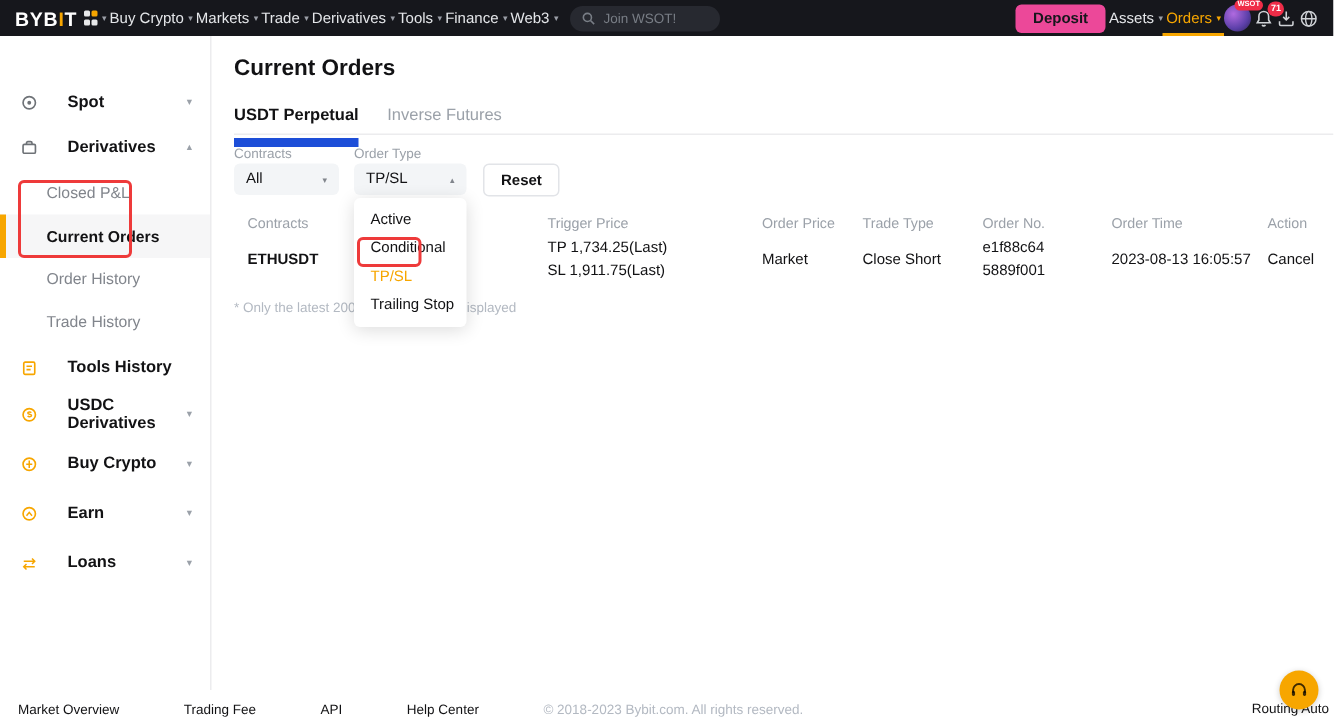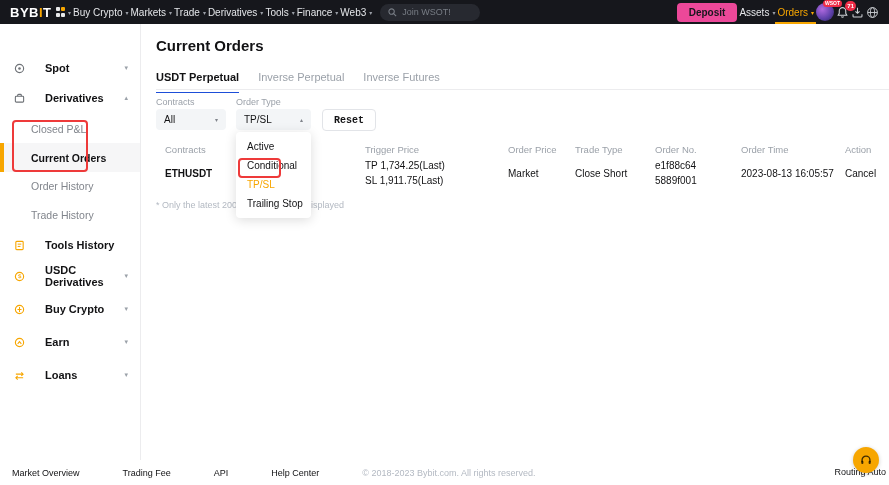--- a/index.html
+++ b/index.html
@@ -46,30 +46,30 @@
   .side-sub .lbl { font-size:10.5px; color:#81858c; }
   .side-sub.active { background:#f6f6f7; }
   .side-sub.active .lbl { color:#121214; font-weight:bold; }
   .active-bar { position:absolute; left:0; top:0; width:4px; height:29px; background:#f7a600; }
   .sicon { width:11px; height:11px; flex:0 0 11px; }
 
   
   .page-title { position:absolute; left:156px; top:37px; font-size:15px; font-weight:bold; color:#121214; }
   .tabs { position:absolute; left:156px; top:71px; display:flex; gap:19px; }
   .tab { font-size:11px; color:#9ba1a9; padding-bottom:9px; cursor:pointer; white-space:nowrap; }
-  .tab.active { color:#121214; font-weight:bold; border-bottom:1px solid #1d4ed8; }
+  .tab.active { color:#121214; font-weight:bold; border-bottom:6px solid #1d4ed8; }
   .tabs-divider { position:absolute; left:156px; right:0; top:89px; height:1px; background:#ececee; }
 
   .filter-label { position:absolute; font-size:9px; color:#9ba1a9; }
   .select { position:absolute; height:21px; background:#f3f5f7; border-radius:4px; display:flex;
     align-items:center; justify-content:space-between; padding:0 8px; cursor:pointer; }
   .select .val { font-size:10px; color:#121214; }
   .select .chev { font-size:6px; color:#81858c; }
   .reset-btn { position:absolute; left:322px; top:109px; height:22px; padding:0 11px; background:#fff;
-    border:1px solid #e2e4e8; border-radius:4px; font-size:10px; font-weight:bold; color:#121214; cursor:pointer;font-family:Liberation Mono, monospace; }
+    border:1px solid #e2e4e8; border-radius:4px; font-size:10px; font-weight:bold; color:#121214; cursor:pointer; }
 
   .table { position:absolute; left:165px; right:23px; top:140px; }
   .trow { display:grid; grid-template-columns:72px 128px 143px 67px 80px 86px 104px 1fr; align-items:center; }
   .thead { height:18px; }
   .thead .cell { font-size:9.5px; color:#9ba1a9; }
   .tbody { }
   .tbody .cell { font-size:10px; color:#121214; }
   .cell.right { text-align:right; }
   .contract { font-weight:bold; }
   .twolines div { line-height:15px; }
@@ -258,21 +258,20 @@
       </svg>
     <span class="lbl">Loans</span>
     <span class="chev">▾</span>
   </div>
 </div>
 
 <div class="page-title">Current Orders</div>
 
 <div class="tabs">
   <div class="tab active">USDT Perpetual</div>
-  <div class="tab">Inverse Perpetual</div>
   <div class="tab">Inverse Futures</div>
 </div>
 <div class="tabs-divider"></div>
 
 <div class="filter-label" style="left:156px; top:97px">Contracts</div>
 <div class="select" style="left:156px; top:109px; width:70px">
   <span class="val">All</span>
   <span class="chev">▾</span>
 </div>
 <div class="filter-label" style="left:236px; top:97px">Order Type</div>

